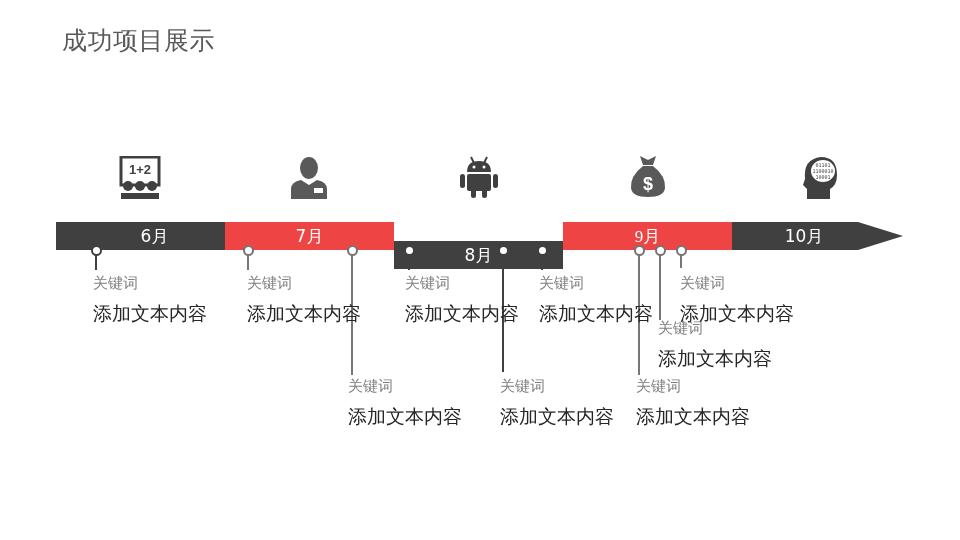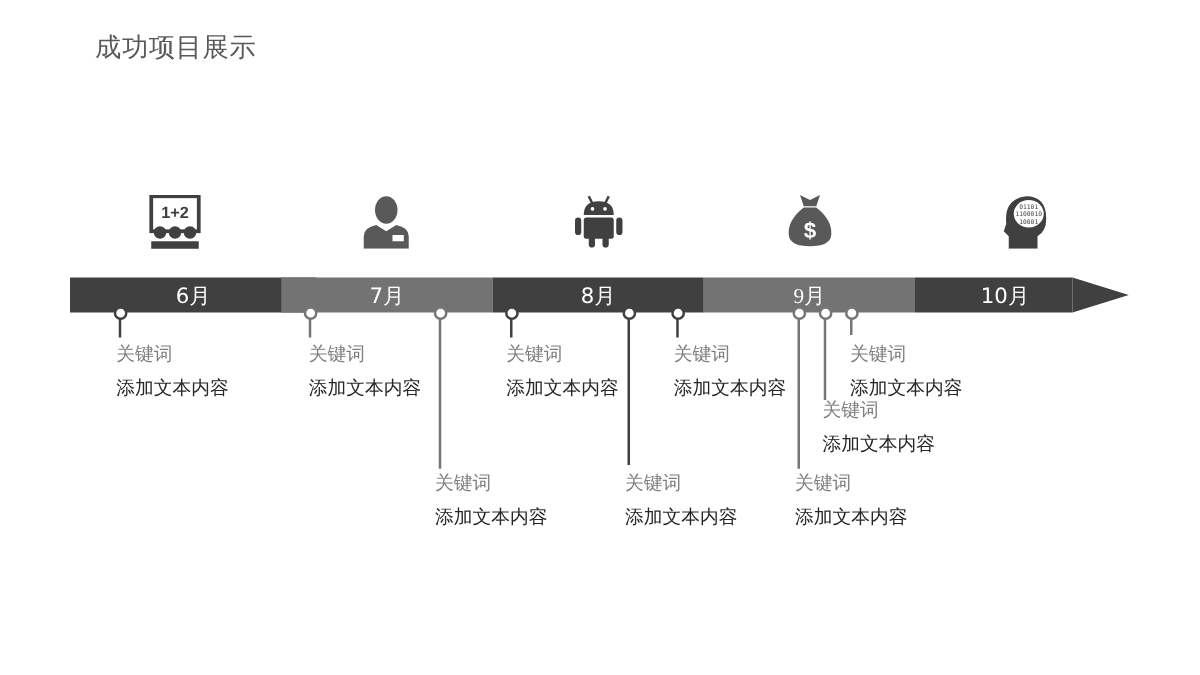--- a/index.html
+++ b/index.html
@@ -1,29 +1,29 @@
 <!DOCTYPE html>
 <html><head>
 <meta charset="utf-8">
 <style>
   html, body { margin:0; padding:0; }
   body { width:960px; height:540px; background:#ffffff; position:relative; overflow:hidden;
          font-family:"DejaVu Sans","Liberation Sans",sans-serif; }
-  .title { position:absolute; left:76px; top:24px; font-size:21px; color:#595959; letter-spacing:0.5px; }
+  .title { position:absolute; left:62px; top:24px; font-size:25px; color:#595959; letter-spacing:0.5px; }
   .icon { position:absolute; width:44px; height:44px; }
   .band { position:absolute; top:222px; height:28px; display:flex; align-items:center; justify-content:center;
           color:#ffffff; font-size:17px; }
   .band.dark { background:#404040; }
-  .band.light { background:#737373; }
+  .band.light { background:#ef4444; }
   .arrow { position:absolute; left:858px; top:222px; width:0; height:0;
            border-top:14px solid transparent; border-bottom:14px solid transparent; border-left:45px solid #404040; }
   .dot { position:absolute; width:7px; height:7px; border-radius:50%; background:#ffffff; border:2px solid #555; }
   .stem { position:absolute; width:2px; }
   .kw { position:absolute; font-size:15px; color:#7f7f7f; white-space:nowrap; }
-  .body-text { position:absolute; font-size:15px; color:#262626; white-space:nowrap; }
+  .body-text { position:absolute; font-size:19px; color:#262626; white-space:nowrap; }
 </style>
 </head>
 <body>
 
 <div class="title">成功项目展示</div>
 
 <svg class="icon" style="left:118px;top:156px;" viewBox="0 0 44 44">
   <rect x="3" y="1" width="38" height="28" fill="none" stroke="#404040" stroke-width="3"></rect>
   <text x="22" y="18" text-anchor="middle" font-size="13" font-weight="bold" fill="#404040" font-family="Liberation Sans, sans-serif">1+2</text>
   <circle cx="10" cy="30" r="5" fill="#404040"></circle>
@@ -64,21 +64,21 @@
   <text x="26" y="18" text-anchor="middle" font-size="5" fill="#404040" font-family="DejaVu Sans Mono, monospace">1100010</text>
   <text x="26" y="24" text-anchor="middle" font-size="5" fill="#404040" font-family="DejaVu Sans Mono, monospace">10001</text>
 </svg>
 
 <div class="band dark" style="left:56px;width:197px;">
     <span>6月</span>
   </div>
 <div class="band light" style="left:225px;width:169px;">
     <span>7月</span>
   </div>
-<div class="band dark" style="left:394px;width:169px;">
+<div class="band dark" style="left:394px;width:169px;margin-top:19px;">
     <span>8月</span>
   </div>
 <div class="band light" style="left:563px;width:169px;font-family:Liberation Serif, serif;">
     <span>9月</span>
   </div>
 <div class="band dark" style="left:732px;width:126px;">
     <span style="margin-left:18px;">10月</span>
   </div>
 <div class="arrow"></div>
 

